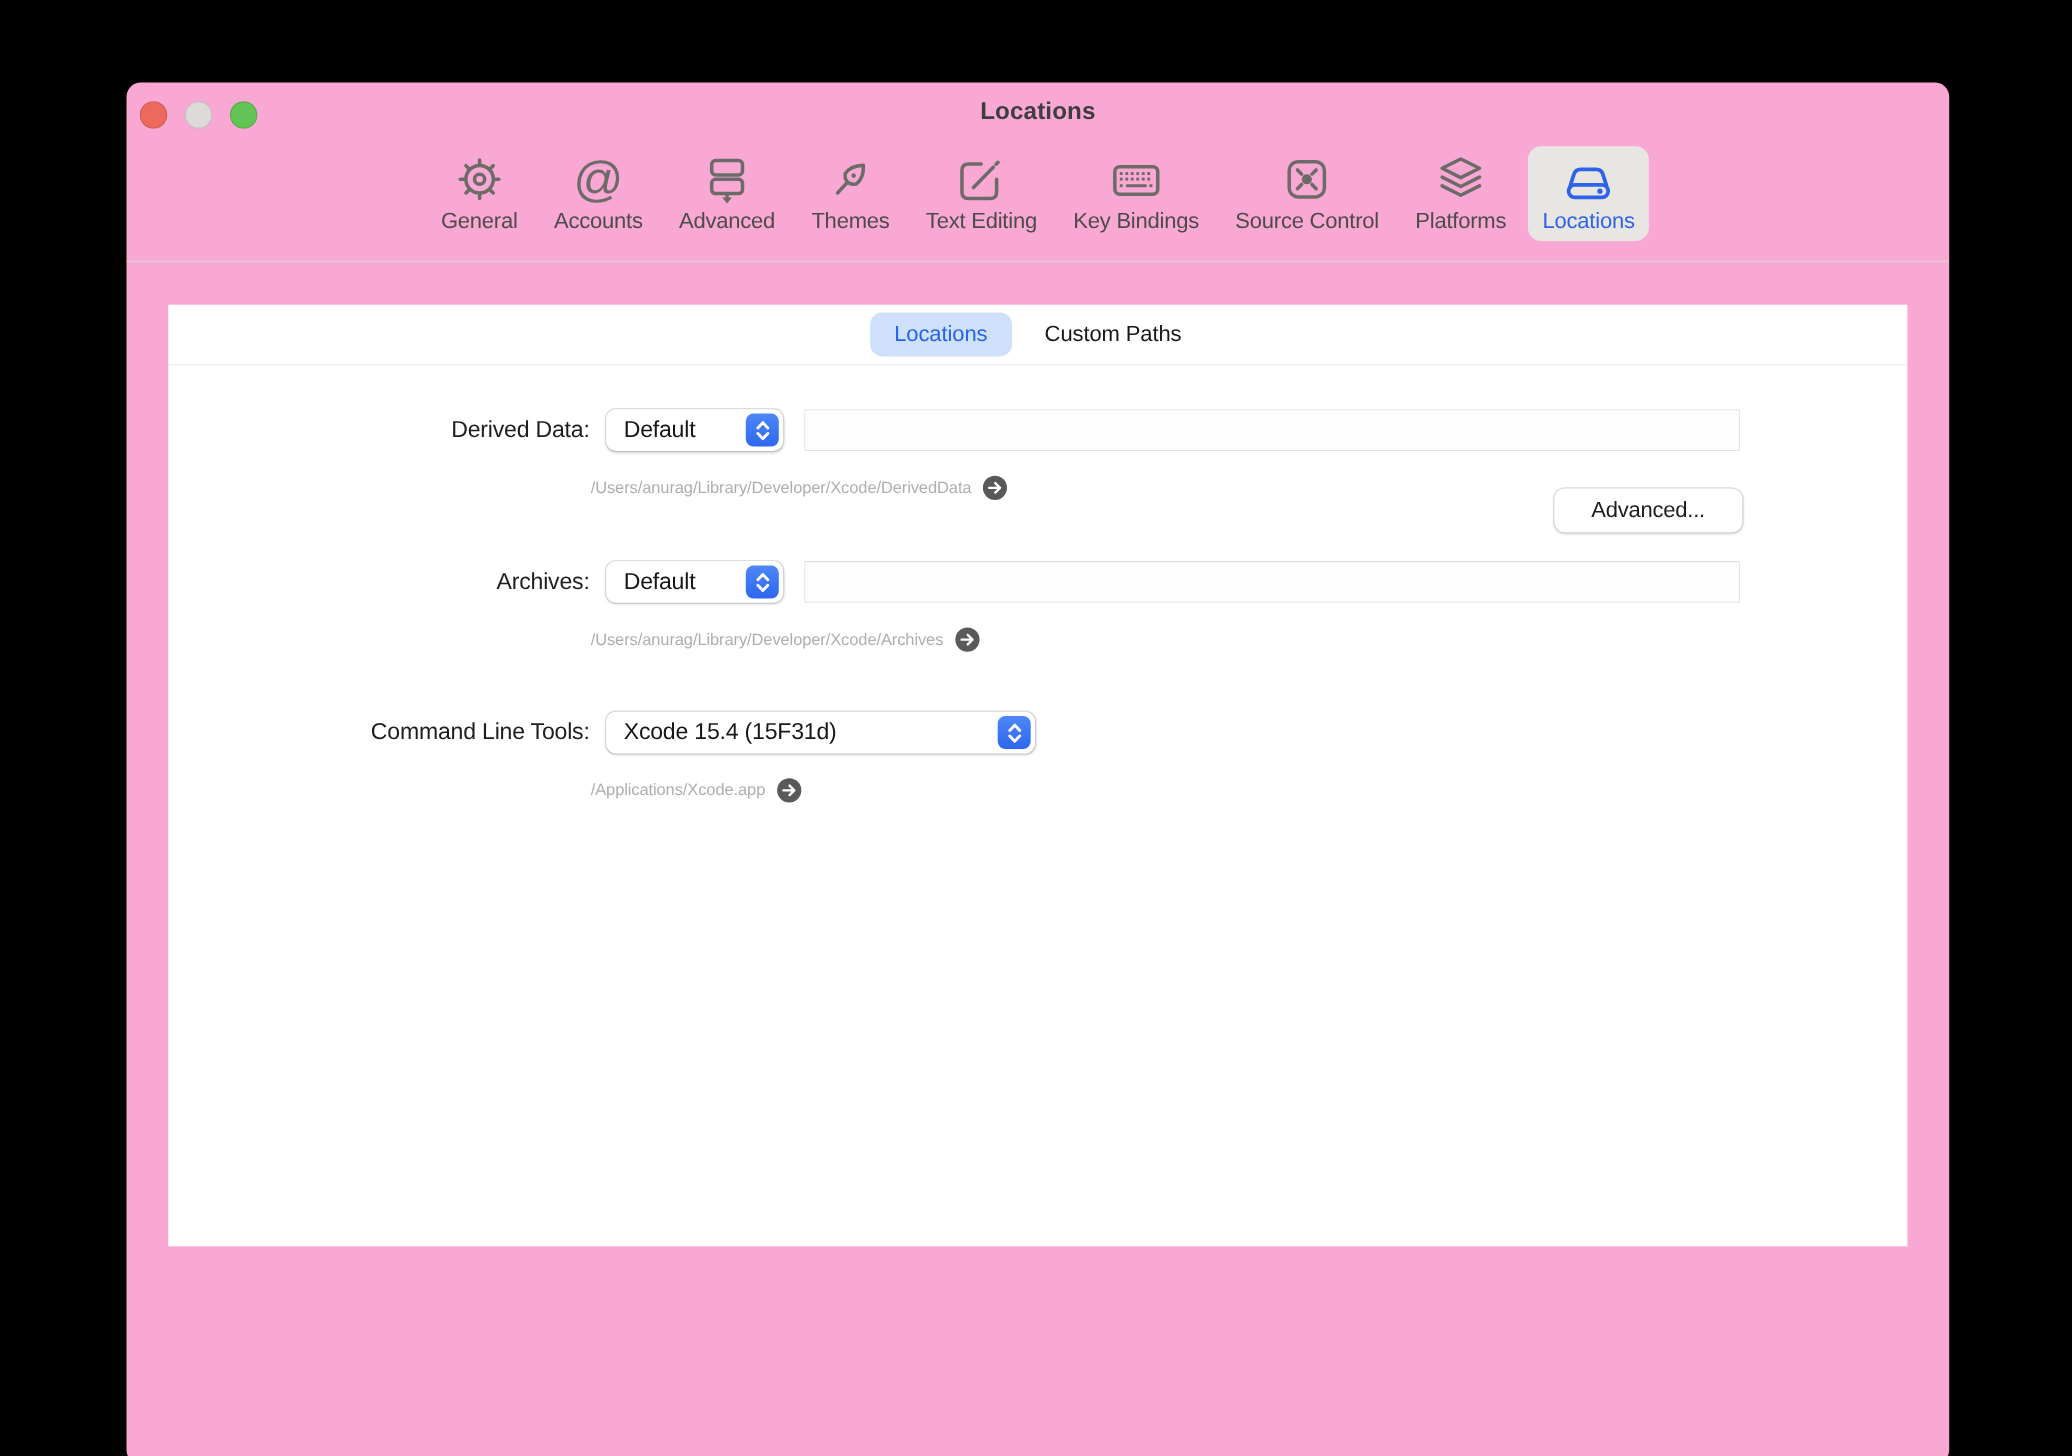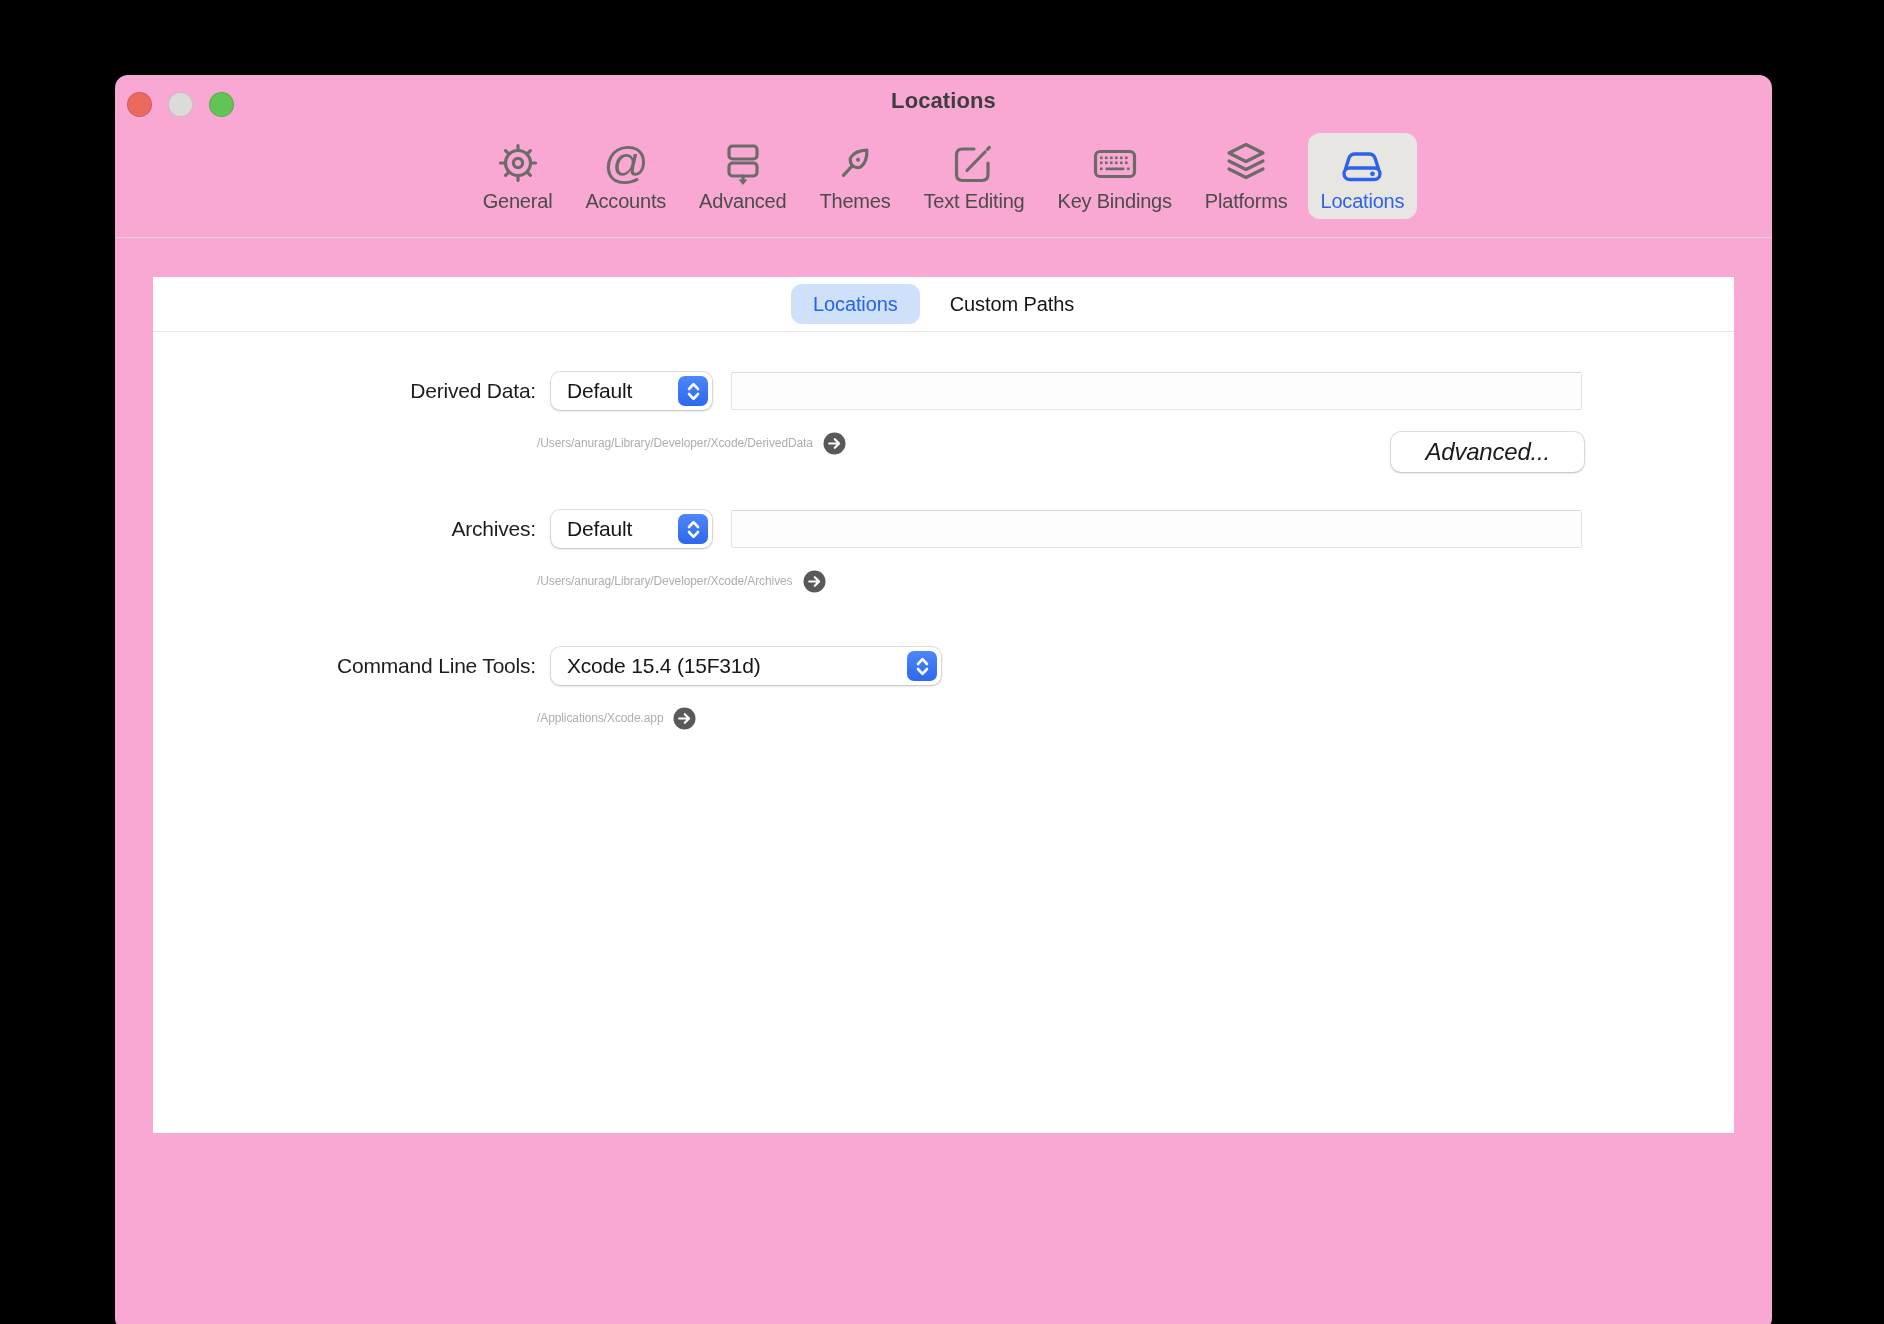--- a/index.html
+++ b/index.html
@@ -82,32 +82,32 @@
   .textfield {
     flex: 1; height: 38px; margin-left: 19px; background: #fdfdfd;
     border: 1px solid #e3e3e2; border-top-color: #d9d9d8; border-radius: 2px;
     font-size: 20px; color: #222; padding: 0 8px; outline: none;
   }
 
   .pathrow {
     margin-left: 384px; margin-top: 20px; height: 26px;
     display: flex; align-items: center; gap: 10px;
   }
-  .pathtext { font-size: 12px; color: #aeaeab; letter-spacing: -0.1px; }
+  .pathtext { font-size: 15px; color: #aeaeab; letter-spacing: -0.1px; }
   .goarrow { width: 23px; height: 23px; display: block; flex: none; }
 
   .section-archives { margin-top: 54px; }
   .section-clt { margin-top: 53px; }
 
   .advanced-btn {
-    position: absolute; top: 100px; right: 150px; height: 40px; padding: 0 34px;
+    position: absolute; top: 112px; right: 150px; height: 40px; padding: 0 34px;
     background: #fff; border: none; border-radius: 10px;
     box-shadow: 0 0 0 1px rgba(0,0,0,0.10), 0 1px 3px rgba(0,0,0,0.18);
-    font-size: 24px; color: #1b1b1d; font-family: "Liberation Sans", sans-serif;
-    letter-spacing: -0.2px; cursor: default; font-style: italic;
+    font-size: 20px; color: #1b1b1d; font-family: "Liberation Sans", sans-serif;
+    letter-spacing: -0.2px; cursor: default;
   }
 </style>
 </head>
 <body>
 
 <div class="window">
 
   <div class="titlebar">
     <div class="traffic-lights">
       <div class="light close"></div>
@@ -192,20 +192,33 @@
           <rect x="29" y="22.5" width="2.6" height="2.6"></rect>
             <rect x="34" y="22.5" width="2.6" height="2.6"></rect>
           <rect x="9" y="28.5" width="2.6" height="2.6"></rect>
           <rect x="14.5" y="28.5" width="19" height="2.8" rx="1"></rect>
           <rect x="36" y="28.5" width="2.6" height="2.6"></rect>
         </g>
       </svg>
       <span class="tab-label">Key Bindings</span>
     </div>
 
+    <div class="tab">
+      <svg class="icn" viewBox="0 0 48 48">
+        <rect class="stroke" x="8" y="8" width="32" height="32" rx="8"></rect>
+        <circle class="fillg" cx="24" cy="24" r="4.6"></circle>
+        <g class="stroke" stroke-width="3">
+          <line x1="15.5" y1="15.5" x2="19.3" y2="19.3"></line>
+          <line x1="32.5" y1="15.5" x2="28.7" y2="19.3"></line>
+          <line x1="15.5" y1="32.5" x2="19.3" y2="28.7"></line>
+          <line x1="32.5" y1="32.5" x2="28.7" y2="28.7"></line>
+        </g>
+      </svg>
+      <span class="tab-label">Source Control</span>
+    </div>
 
     <div class="tab">
       <svg class="icn" viewBox="0 0 48 48">
         <path class="stroke" d="M24 5.5 L41 14 L24 22.5 L7 14 Z"></path>
         <path class="stroke" d="M7 22 L24 30.5 L41 22"></path>
         <path class="stroke" d="M7 30 L24 38.5 L41 30"></path>
       </svg>
       <span class="tab-label">Platforms</span>
     </div>
 

